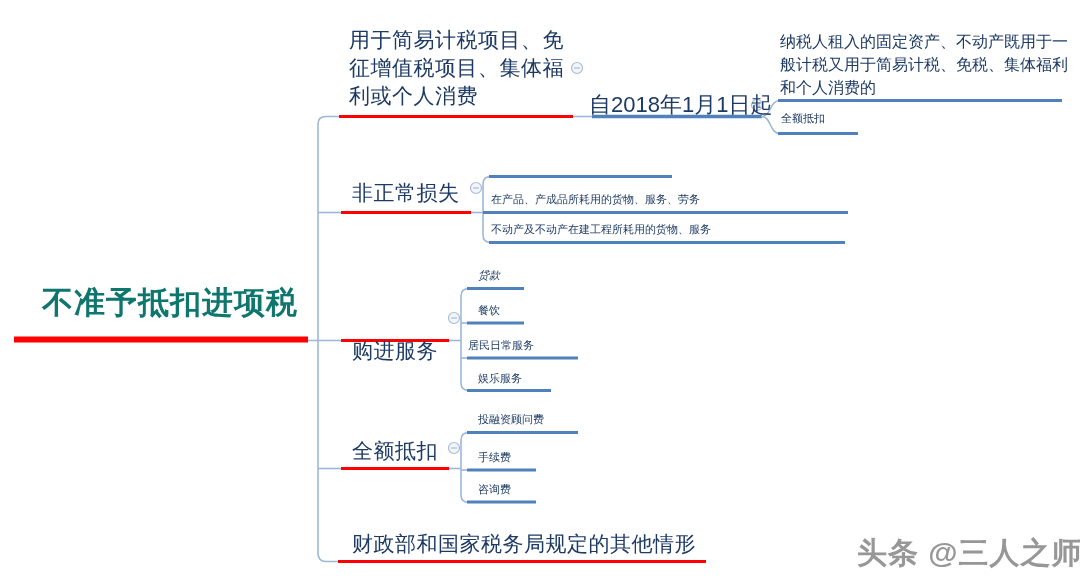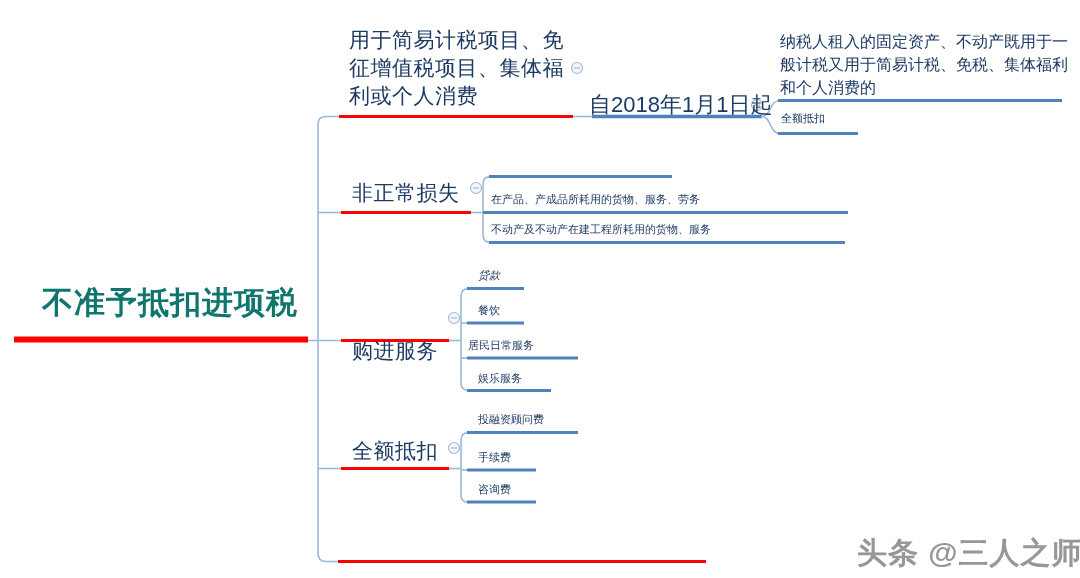--- a/index.html
+++ b/index.html
@@ -113,16 +113,17 @@
   <div class="node leaf-label" style="left:478px;top:268px;font-style:italic;">贷款</div>
   <div class="node leaf-label" style="left:478px;top:303px;">餐饮</div>
   <div class="node leaf-label" style="left:468px;top:338px;">居民日常服务</div>
   <div class="node leaf-label" style="left:478px;top:371px;">娱乐服务</div>
 
   <div class="node branch-label" style="left:352px;top:437px;">全额抵扣</div>
   <div class="node leaf-label" style="left:478px;top:412px;">投融资顾问费</div>
   <div class="node leaf-label" style="left:478px;top:450px;">手续费</div>
   <div class="node leaf-label" style="left:478px;top:482px;">咨询费</div>
 
+  <div class="node branch-label" style="left:352px;top:530px;">财政部和国家税务局规定的其他情形</div>
 
   <div class="node watermark" style="left:857px;top:533px;">头条 @三人之师</div>
 
 </div>
 
 </body></html>

